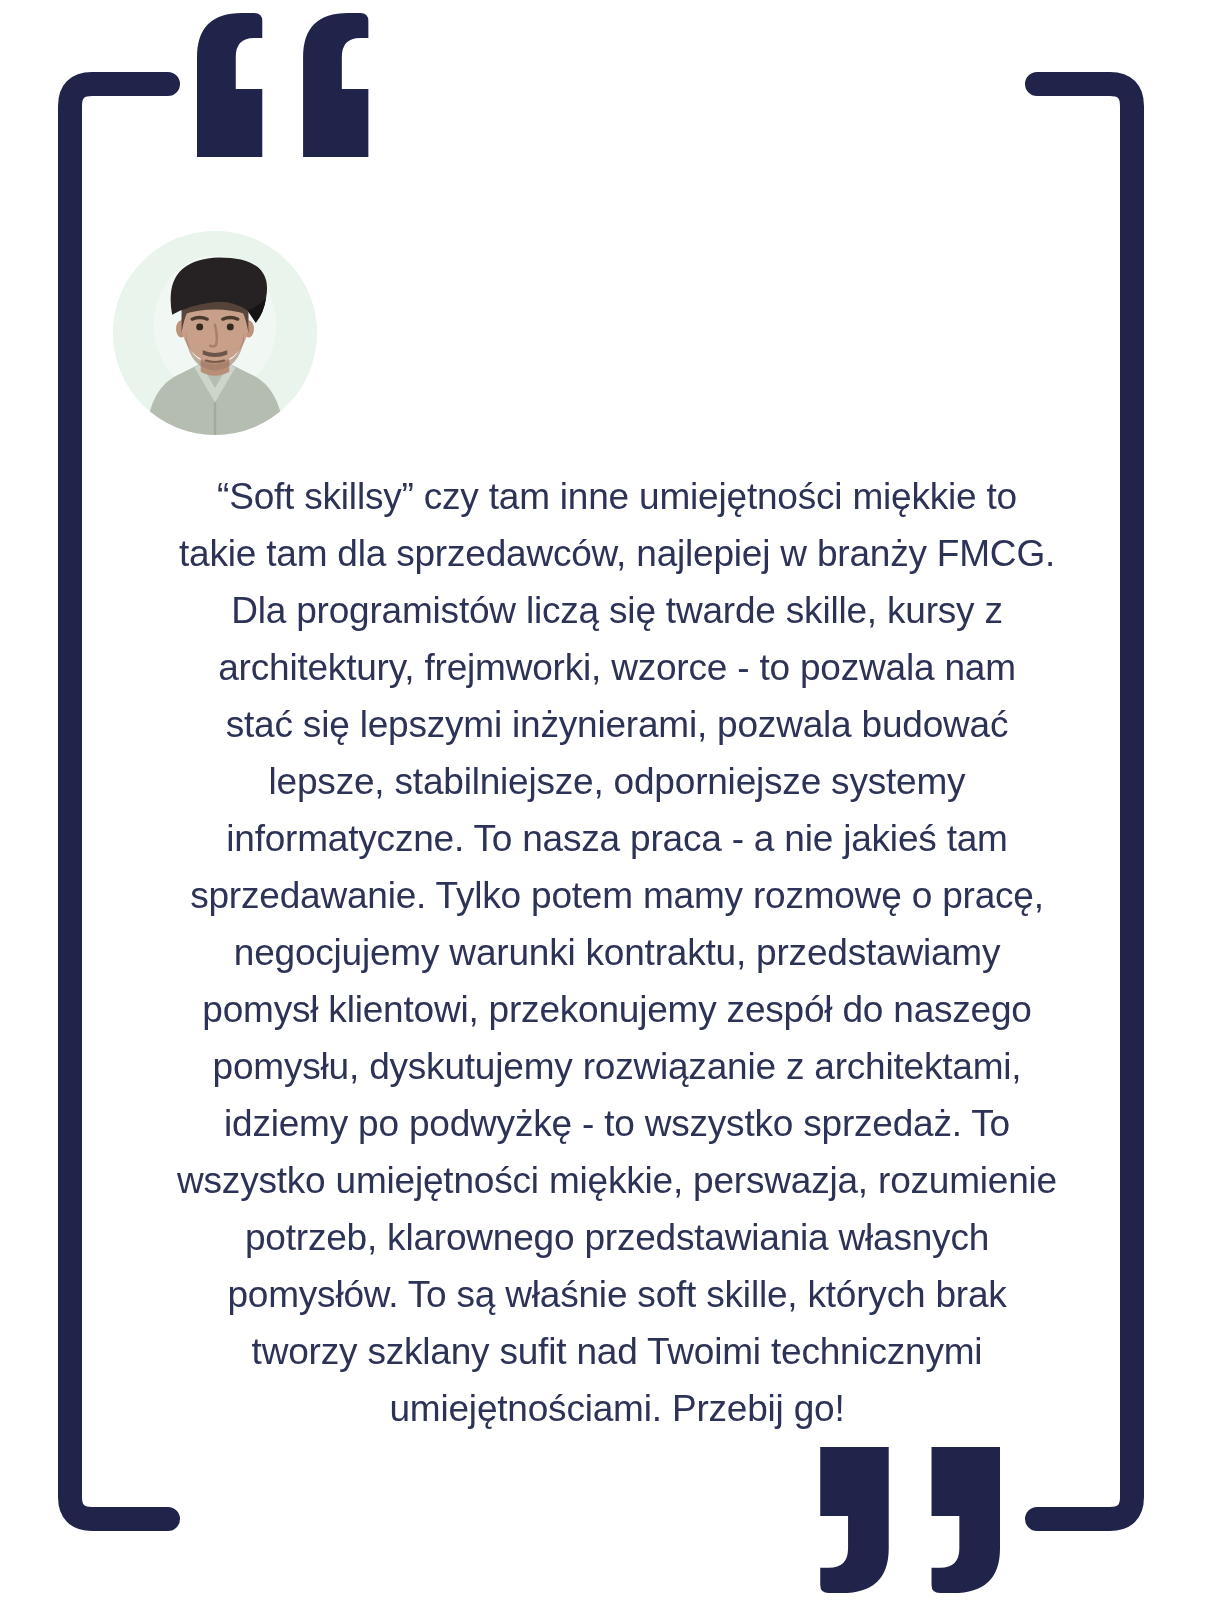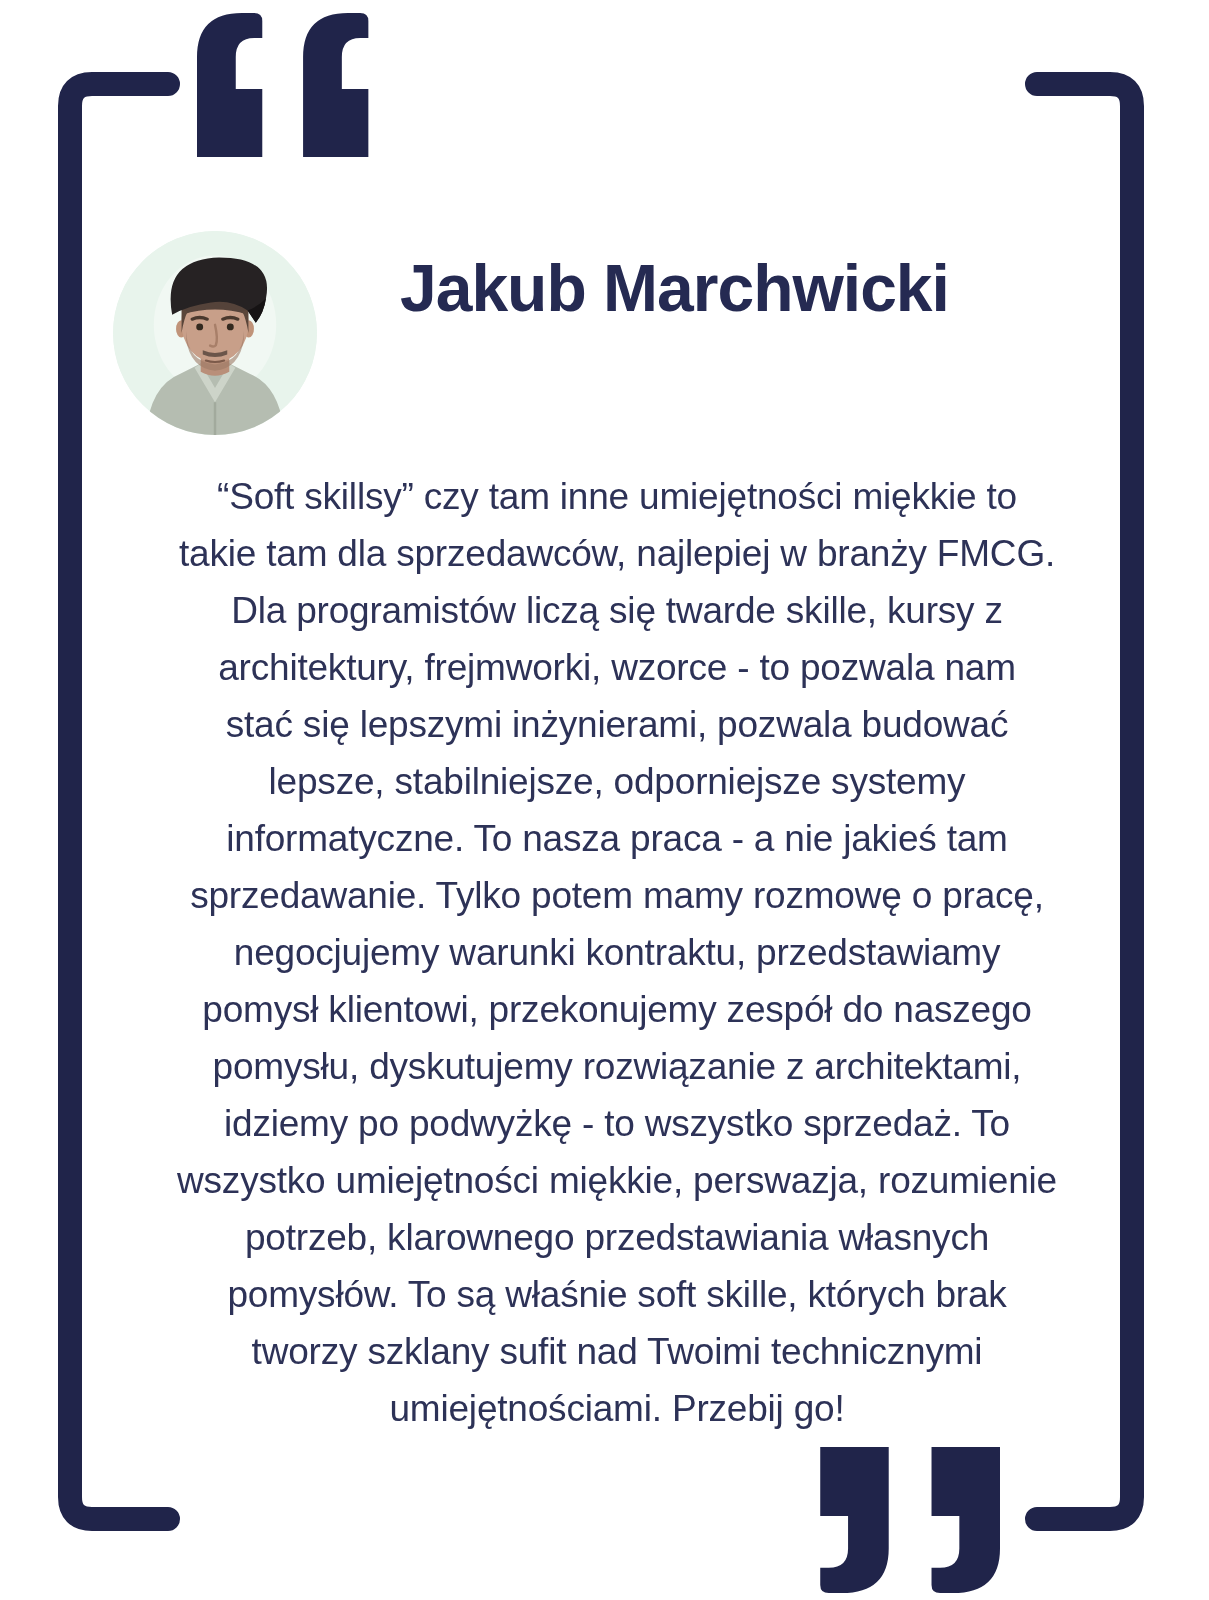--- a/index.html
+++ b/index.html
@@ -116,21 +116,20 @@
       <path d="M34 36.5 Q50 31.5 66 36.5 L66 41 Q50 36 34 41 Z" fill="#55433a"></path>
       <path d="M33.6 38 L33.6 50 Q34.8 43 36.6 39.5 Z" fill="#5a463a"></path>
       <path d="M66.4 38 L66.4 50 Q65.2 43 63.4 39.5 Z" fill="#5a463a"></path>
 
       <path d="M29 41 Q24 14 52 13 Q79 13 75 33 Q74 40 70 45 L66 39 Q58 33.5 48 35 Q37 36.5 29 41 Z" fill="#262223"></path>
       <path d="M66 39 L70 45 Q74 40 75 33 Q72 36.5 66 39 Z" fill="#161314"></path>
     </svg>
   </div>
 
   <div class="header">
-    <div class="name">Jakub Marchwicki</div>
   </div>
 
   <div class="quote">“Soft skillsy” czy tam inne umiejętności miękkie to
 takie tam dla sprzedawców, najlepiej w branży FMCG.
 Dla programistów liczą się twarde skille, kursy z
 architektury, frejmworki, wzorce - to pozwala nam
 stać się lepszymi inżynierami, pozwala budować
 lepsze, stabilniejsze, odporniejsze systemy
 informatyczne. To nasza praca - a nie jakieś tam
 sprzedawanie. Tylko potem mamy rozmowę o pracę,

